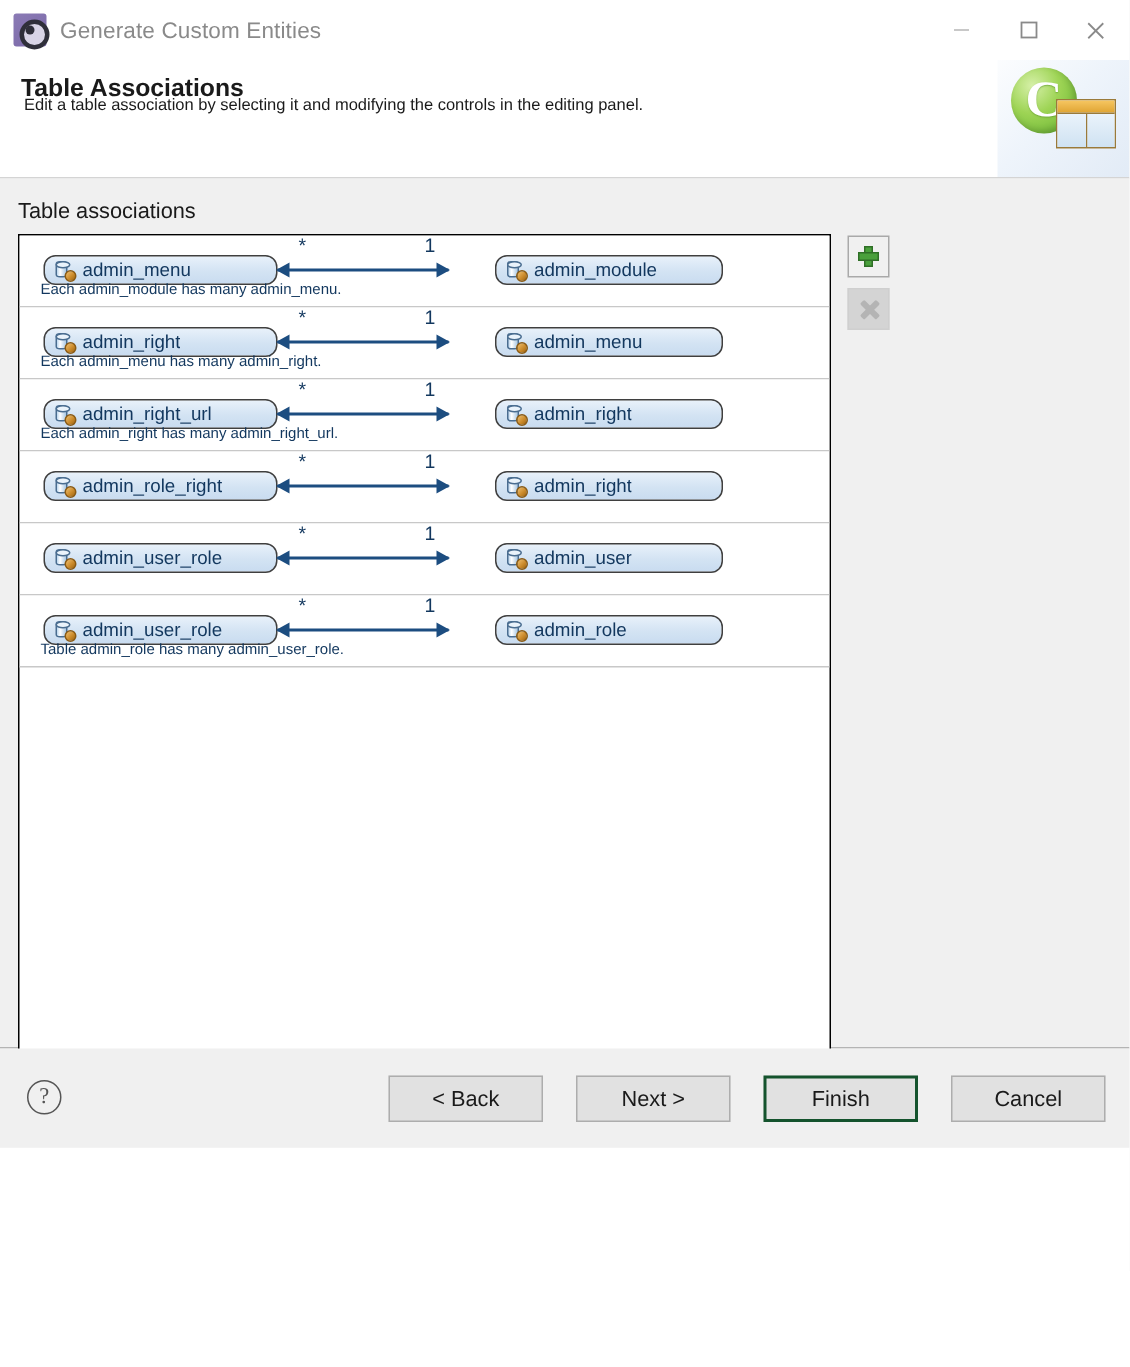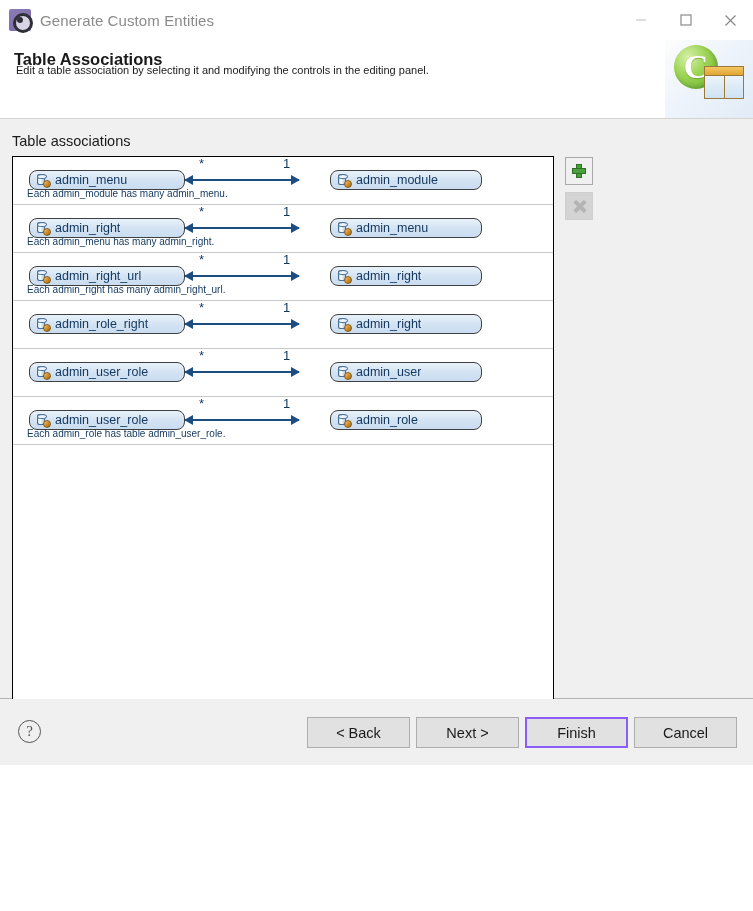--- a/index.html
+++ b/index.html
@@ -341,35 +341,35 @@
     font-size: 15px;
     display: flex;
     align-items: center;
     justify-content: center;
     font-family: "Liberation Serif", serif;
   }
   .btn-row {
     position: absolute;
     right: 16px; top: 18px;
     display: flex;
-    gap: 6px;
+    gap: 22px;
   }
   .dlg-btn {
     width: 103px; height: 31px;
     border: 1px solid #adadad;
     background: #e1e1e1;
     font-size: 14.5px;
     color: #1a1a1a;
     display: flex;
     align-items: center;
     justify-content: center;
     font-family: "Liberation Sans", sans-serif;
   }
   .dlg-btn.default {
-    border: 2px solid #8b5cf6;
+    border: 2px solid #14532d;
     background: #e1e1e1;
   }
 </style>
 </head>
 <body>
 
 <div id="dialog">
 
   <div class="titlebar">
     <div class="titlebar-icon"></div>
@@ -523,21 +523,21 @@
           <div class="card-left">*</div>
           <div class="card-right">1</div>
           <div class="assoc-arrow"></div>
           <div class="ent-box ent-right">
             <span class="db-icon">
               <span class="cyl"></span>
               <span class="key"></span>
             </span>
             <span class="ent-label">admin_role</span>
           </div>
-          <div class="assoc-desc">Each admin_role has table admin_user_role.</div>
+          <div class="assoc-desc">Table admin_role has many admin_user_role.</div>
         </div>
       </div>
 
     <div class="side-btns">
       <div class="side-btn">
         <span class="plus-glyph"></span>
       </div>
       <div class="side-btn disabled">
         <span class="x-glyph"></span>
       </div>

